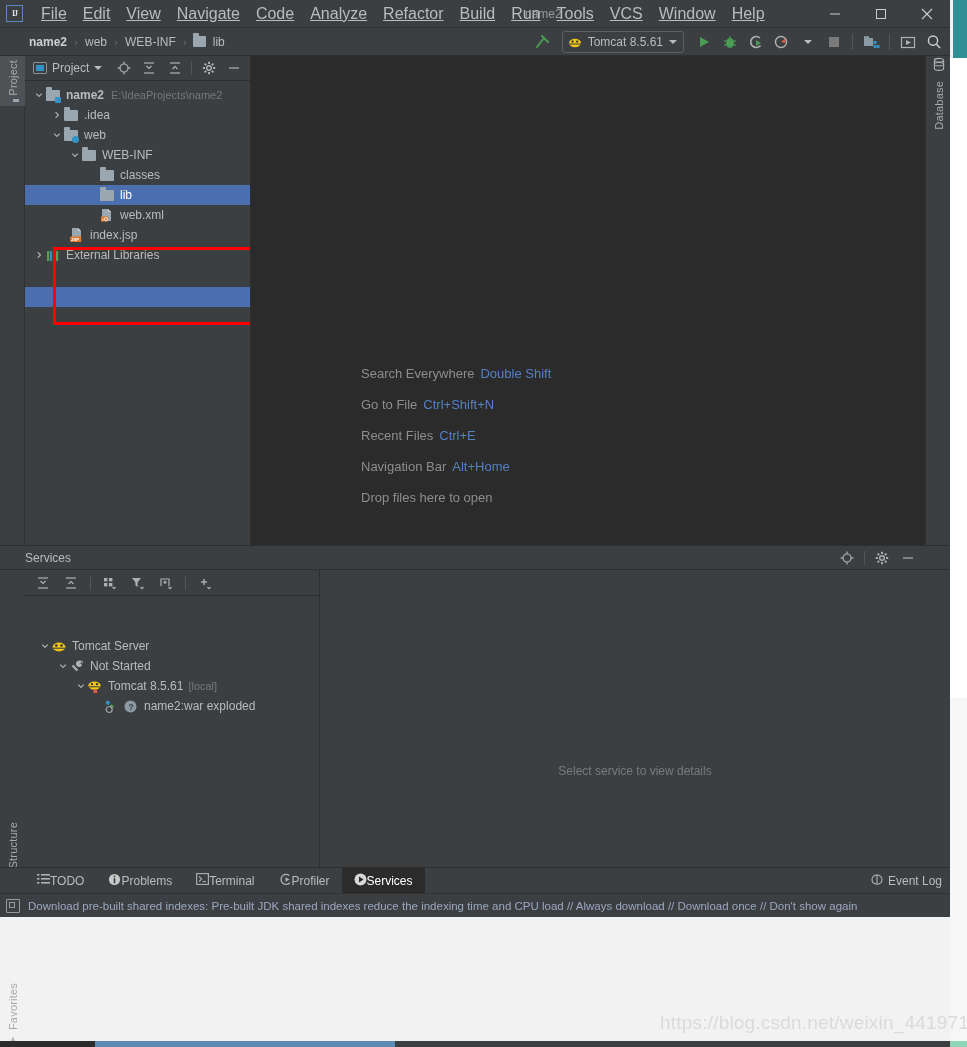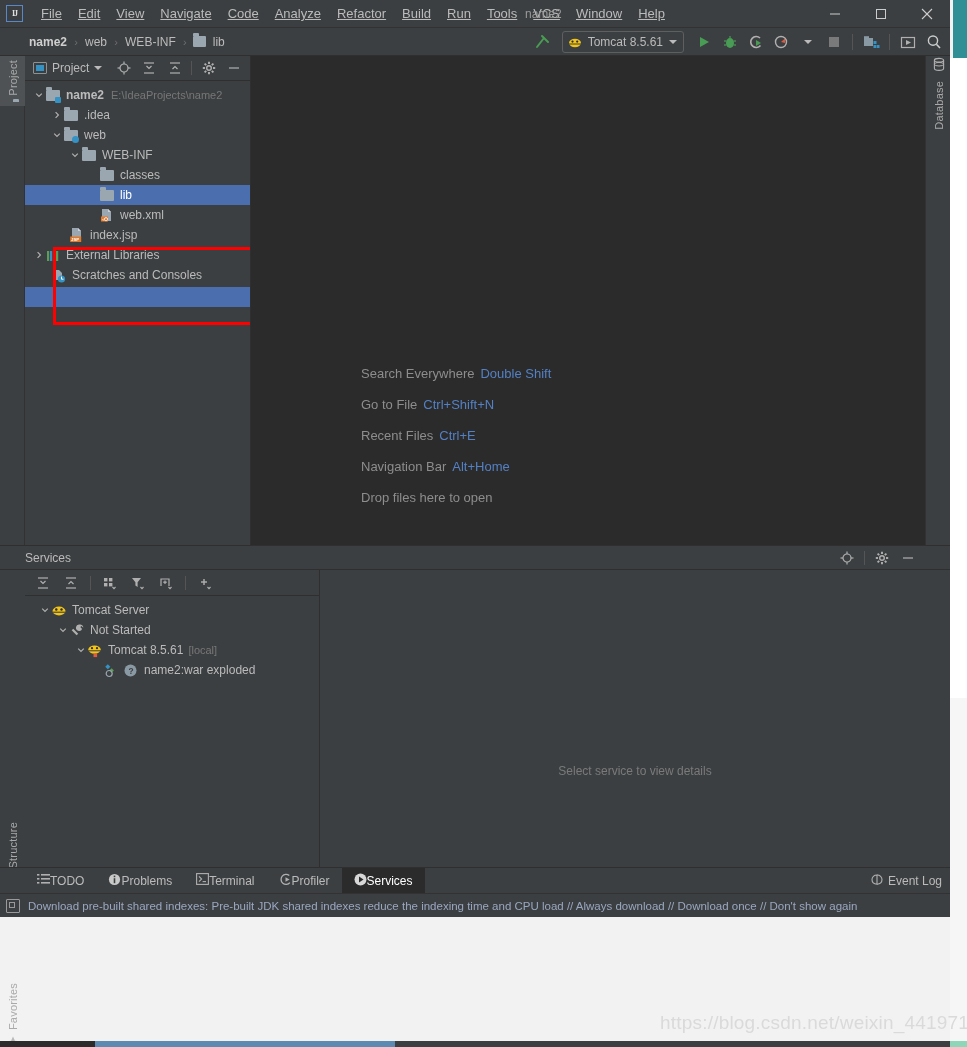--- a/index.html
+++ b/index.html
@@ -44,21 +44,21 @@
     width: 17px; height: 17px; margin-left: 6px; margin-right: 10px;
     border: 1px solid #5a87c7; background: #3c3f41;
     display: flex; align-items: center; justify-content: center;
     font-size: 8px; font-weight: bold; color: #e0e0e0;
     font-family: "Liberation Serif", serif;
     letter-spacing: -1px;
     flex: 0 0 auto;
   }
   .menu { display: flex; align-items: center; gap: 0px; }
   .menu-item {
-    padding: 4px 8px; font-size: 13px; color: #bbbbbb; white-space: nowrap;
+    padding: 4px 8px; font-size: 16px; color: #bbbbbb; white-space: nowrap;
   }
   .menu-item u { text-decoration: underline; }
   .win-title {
     position: absolute; left: 525px; top: 7px;
     font-size: 12px; color: #9a9a9a;
   }
   .win-controls {
     position: absolute; right: 0px; top: 0; height: 28px;
     display: flex; align-items: center;
   }
@@ -208,21 +208,21 @@
     height: 322px; min-height: 322px; background: #3c3f41;
     display: flex; flex-direction: column; border-top: 1px solid #2f2f2f;
   }
   .sw-head {
     height: 24px; min-height:24px; display:flex; align-items:center;
     padding-left: 25px; position: relative; border-bottom: 1px solid #2f2f2f;
   }
   .sw-title { font-size: 12px; color: #bbbbbb; }
   .sw-head-right { position:absolute; right: 30px; top:0; height:24px; display:flex; align-items:center; gap:2px; }
   .sw-body { flex:1; display:flex; min-height:0; }
-  .sw-left { width: 295px; flex:0 0 295px; display:flex; flex-direction:column; background:#3c3f41; border-right:1px solid #2f2f2f; margin-left:25px;}
+  .sw-left { width: 295px; flex:0 0 295px; display:flex; flex-direction:column; background:#3c3f41; border-right:1px solid #2f2f2f; margin-left:25px;gap:36px;}
   .sw-toolbar {
     height: 26px; min-height:26px; display:flex; align-items:center; gap:4px;
     padding: 0 6px; border-bottom: 1px solid #2f2f2f;
   }
   .sw-tree { flex:1; padding-top:4px; }
   .sw-right { flex:1; background:#3c3f41; display:flex; align-items:center; justify-content:center; }
   .sw-empty { margin-top: 104px; font-size:12px; color:#7a7a7a; }
 
   
   .bottom-tabs {
@@ -589,30 +589,20 @@
               <svg width="16" height="16" viewBox="0 0 16 16" style="position:absolute;left:0;top:1px;">
                   <rect x="2" y="3" width="2.2" height="10" fill="#5a9e5a"></rect>
                   <rect x="5" y="3" width="2.2" height="10" fill="#3592c4"></rect>
                   <rect x="8" y="3" width="2.2" height="10" fill="#d9b24d"></rect>
                   <rect x="11" y="3" width="2.2" height="10" fill="#5a9e5a"></rect>
                 </svg>
             </span>
             <span class="label">External Libraries</span>
           </div>
 
-          <div class="tree-row" style="padding-left:26px;">
-            <span class="ic">
-              <svg width="16" height="16" viewBox="0 0 16 16" style="position:absolute;left:0;top:1px;">
-                  <path d="M3 2 h5 l3 3 v7 h-8 z" fill="#9aa7b0"></path>
-                  <circle cx="10.5" cy="11" r="3.6" fill="#3592c4"></circle>
-                  <path d="M10.5 8.6 v2.6 h2" stroke="#ffffff" stroke-width="1" fill="none"></path>
-                </svg>
-            </span>
-            <span class="label">Scratches and Consoles</span>
-          </div>
 
           <div class="red-box"></div>
         </div>
       </div>
 
       <div class="editor">
         <div class="hints">
           <div class="hint-line">
             <span>Search Everywhere</span><span class="hint-key">Double Shift</span>
           </div>

